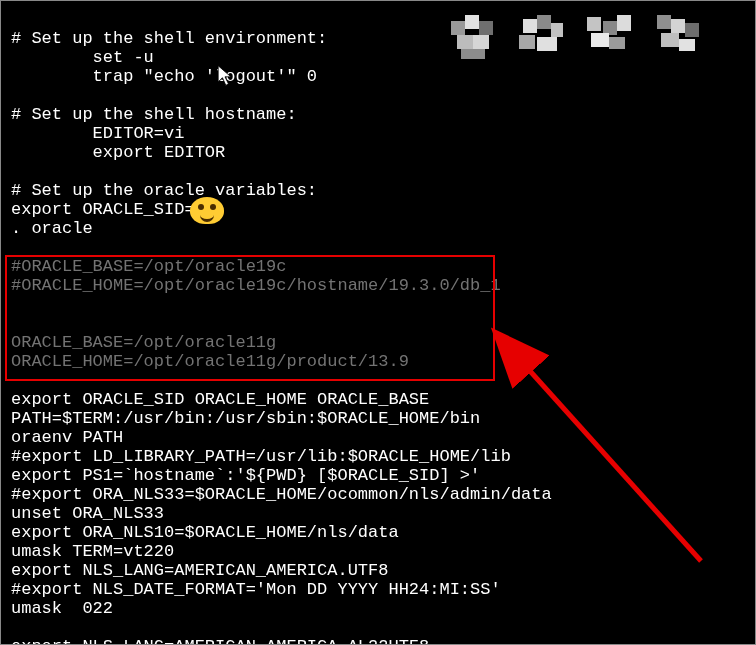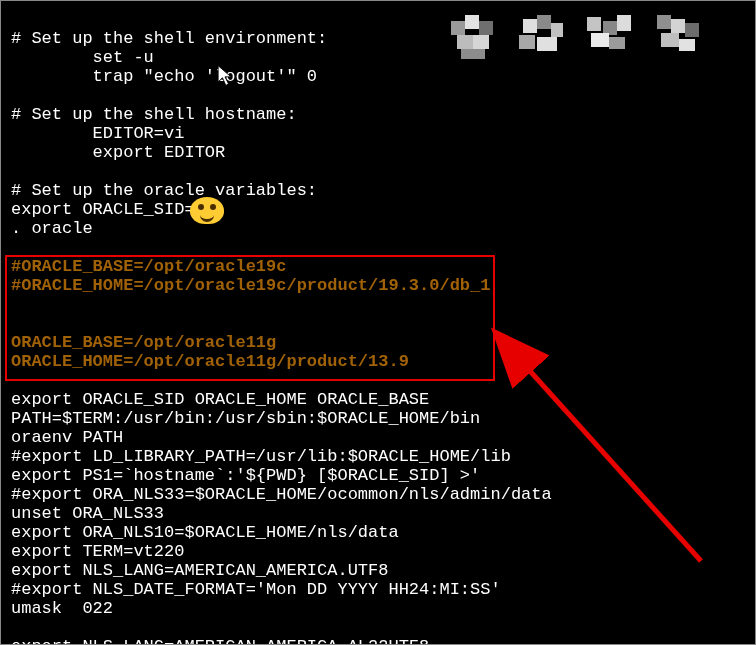--- a/index.html
+++ b/index.html
@@ -20,22 +20,21 @@
     color: #ffffff;
     border: 1px solid #888;
   }
   .code {
     position: absolute;
     left: 10px;
     top: 9px;
     white-space: pre;
   }
   .dim {
-    color: #a16207;
-    font-weight: bold;
+    color: #737373;
   }
   .red-box {
     position: absolute;
     left: 4px;
     top: 254px;
     width: 490px;
     height: 126px;
     border: 2px solid #e60000;
     box-sizing: border-box;
     pointer-events: none;
@@ -147,35 +146,35 @@
 
 <span># Set up the shell hostname:</span>
 <span>        EDITOR=vi</span>
 <span>        export EDITOR</span>
 
 <span># Set up the oracle variables:</span>
 <span>export ORACLE_SID=</span>
 <span>. oracle</span>
 
 <span class="dim">#ORACLE_BASE=/opt/oracle19c</span>
-<span class="dim">#ORACLE_HOME=/opt/oracle19c/product/19.3.0/db_1</span>
+<span class="dim">#ORACLE_HOME=/opt/oracle19c/hostname/19.3.0/db_1</span>
 
 
 <span class="dim">ORACLE_BASE=/opt/oracle11g</span>
 <span class="dim">ORACLE_HOME=/opt/oracle11g/product/13.9</span>
 
 <span>export ORACLE_SID ORACLE_HOME ORACLE_BASE</span>
 <span>PATH=$TERM:/usr/bin:/usr/sbin:$ORACLE_HOME/bin</span>
 <span>oraenv PATH</span>
 <span>#export LD_LIBRARY_PATH=/usr/lib:$ORACLE_HOME/lib</span>
 <span>export PS1=`hostname`:'${PWD} [$ORACLE_SID] &gt;'</span>
 <span>#export ORA_NLS33=$ORACLE_HOME/ocommon/nls/admin/data</span>
 <span>unset ORA_NLS33</span>
 <span>export ORA_NLS10=$ORACLE_HOME/nls/data</span>
-<span>export TERM=vt220</span>
+<span>umask TERM=vt220</span>
 <span>export NLS_LANG=AMERICAN_AMERICA.UTF8</span>
 <span>#export NLS_DATE_FORMAT='Mon DD YYYY HH24:MI:SS'</span>
 <span>umask  022</span>
 
 <span>export NLS_LANG=AMERICAN_AMERICA.AL32UTF8</span>
 </div>
 
   <div class="red-box"></div>
 
   <div class="emoji-face">

